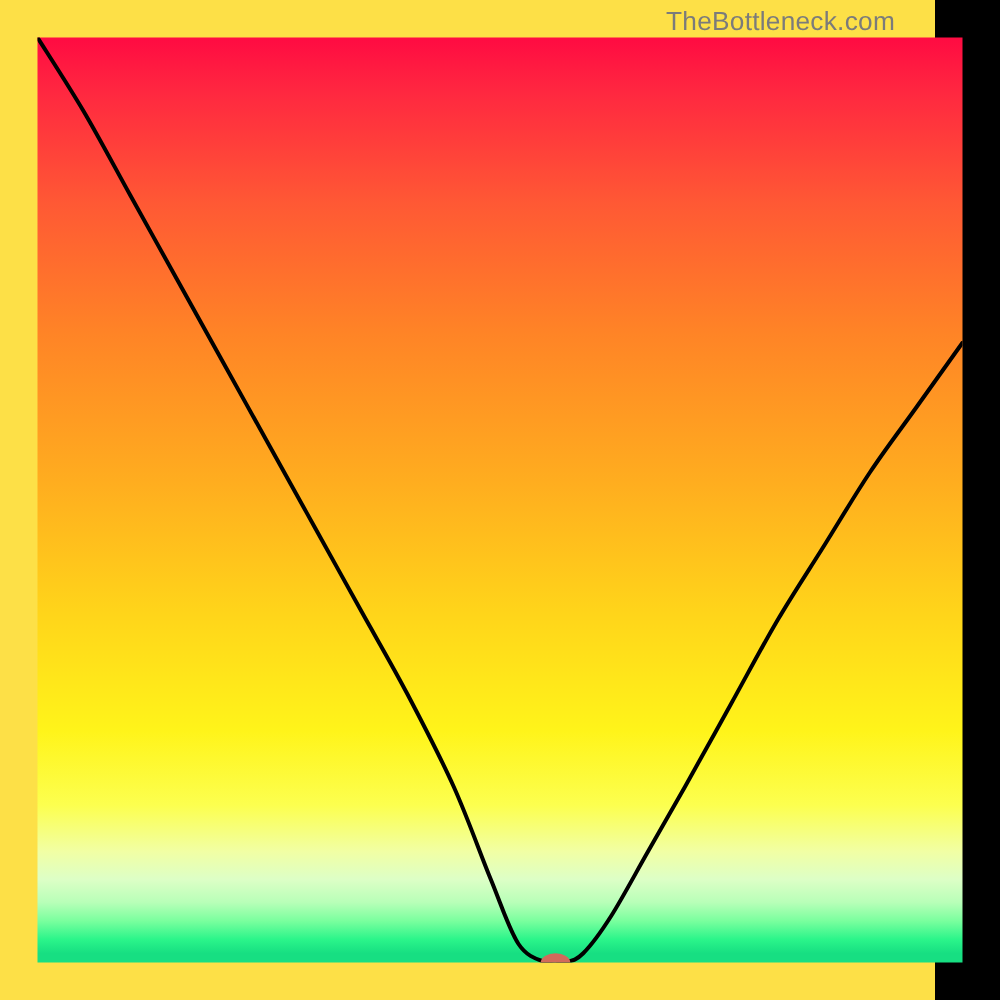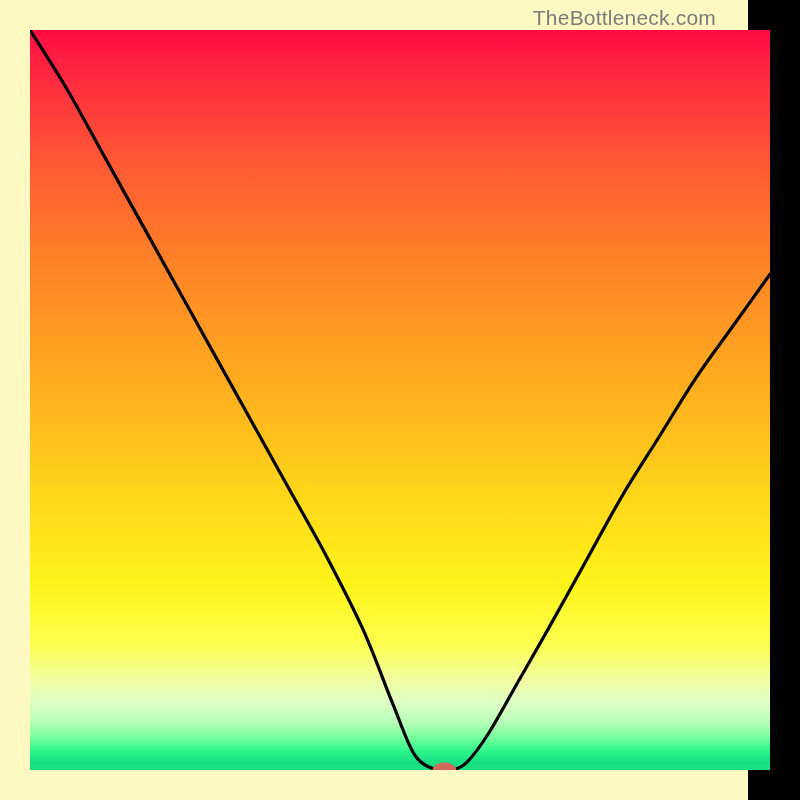--- a/index.html
+++ b/index.html
@@ -8,21 +8,21 @@
     width: 800px;
     height: 800px;
     background: #000;
     overflow: hidden;
     font-family: Arial, Helvetica, sans-serif;
   }
   .frame {
     position: relative;
     width: 748px;
     height: 800px;
-    background: #fef9c3;
+    background: #fde047;
   }
   .plot {
     position: absolute;
     left: 30px;
     top: 30px;
     width: 740px;
     height: 740px;
     background: linear-gradient(
       to bottom,
       #ff0b42 0%,

